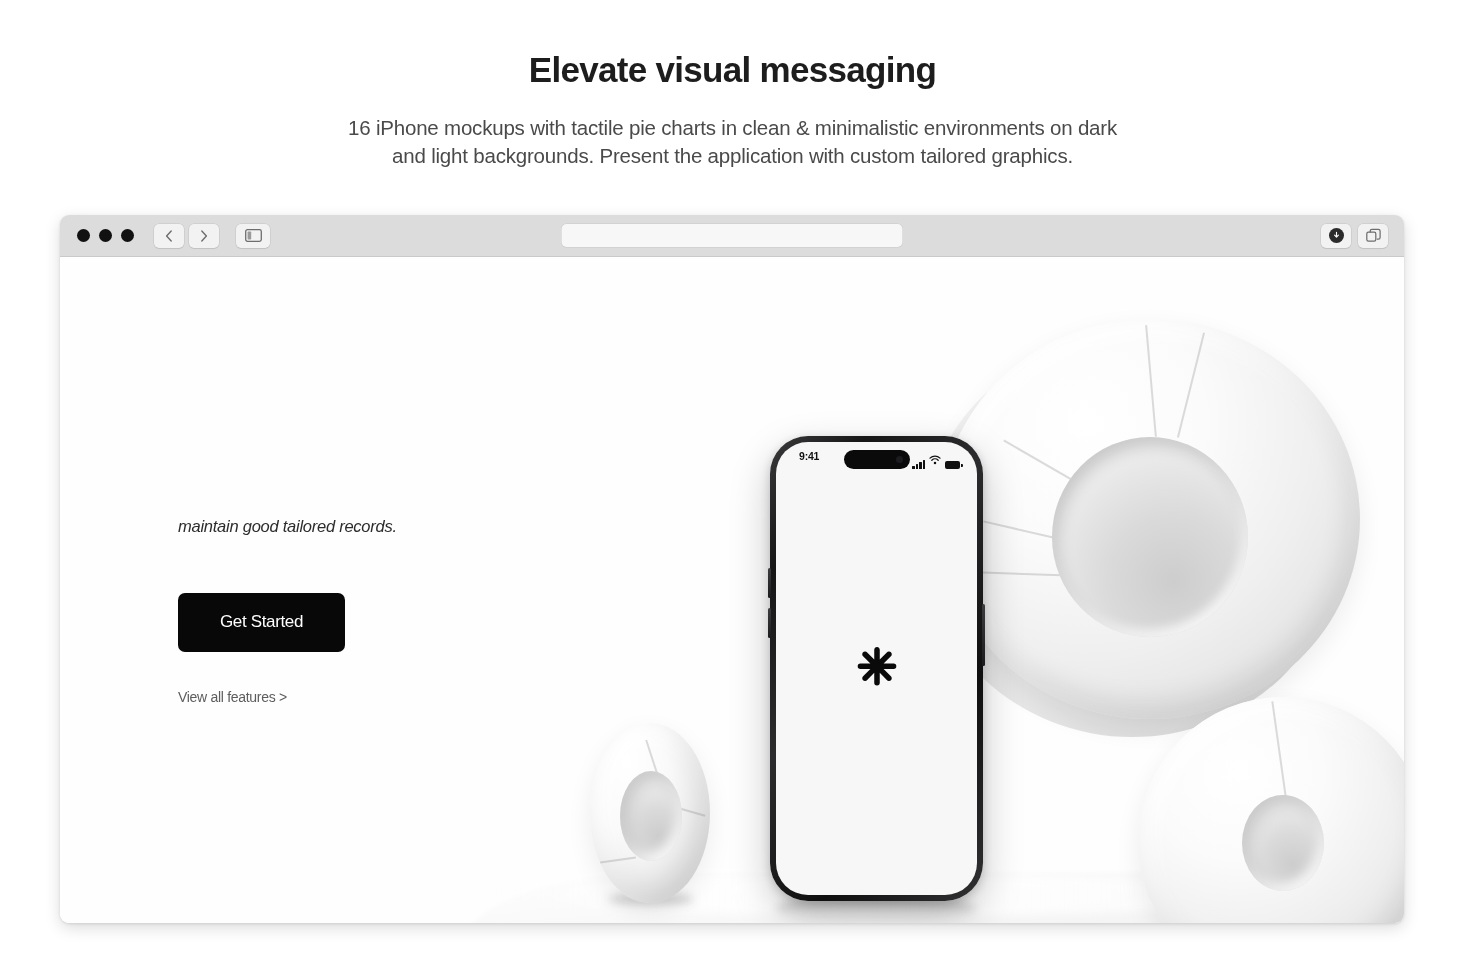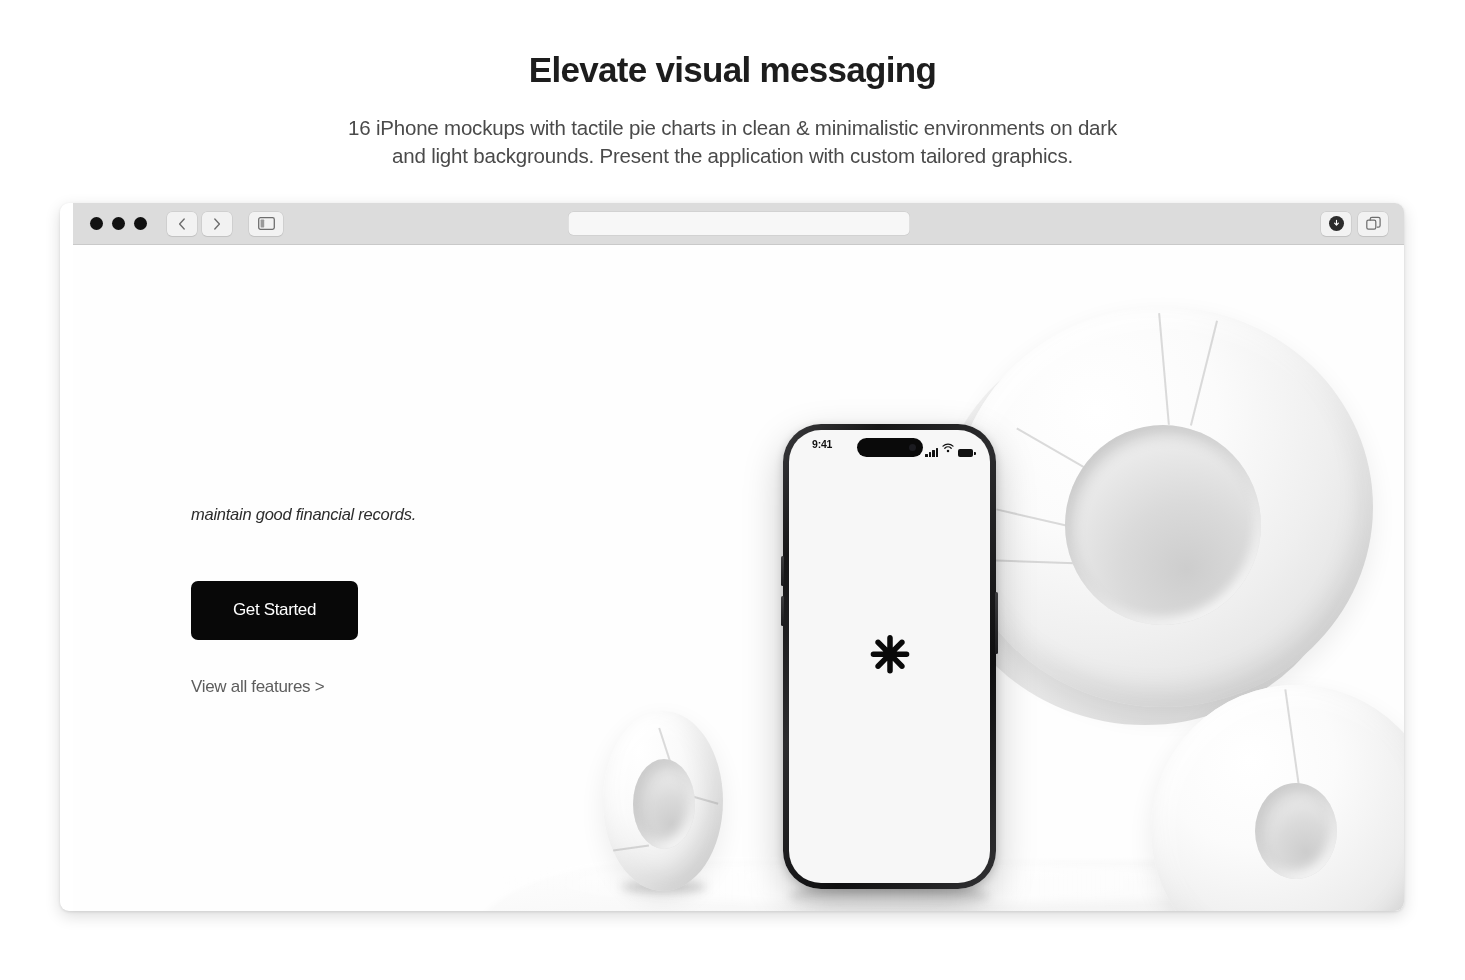--- a/index.html
+++ b/index.html
@@ -28,27 +28,26 @@
     margin-top:24px;
     font-size:20.5px;
     line-height:1.37;
     color:#4a4a4a;
     letter-spacing:-0.2px;
   }
 
   
   .browser-window {
     position:absolute;
-    left:60px; top:203px;
+    left:60px; top:215px;
     width:1344px; height:708px;
     border-radius:9px;
     background:#ffffff;
     box-shadow:0 5px 16px rgba(0,0,0,0.14), 0 1px 3px rgba(0,0,0,0.10);
     overflow:hidden;
-    padding-left:13px;
   }
 
   .toolbar {
     position:relative;
     height:42px;
     background:#dcdcdc;
     border-bottom:1px solid #c9c9c9;
     display:flex;
     align-items:center;
   }
@@ -139,21 +138,21 @@
     letter-spacing:-0.35px;
     padding:19px 42px 20px 42px;
     border-radius:7px;
     border:none;
     cursor:pointer;
     font-family:"Liberation Sans", sans-serif;
   }
   .cta-link {
     display:block;
     margin-top:37px;
-    font-size:17px;
+    font-size:14px;
     color:#5d5d5d;
     letter-spacing:-0.3px;
     text-decoration:none;
     cursor:pointer;
   }
 
   
   .scene { position:absolute; inset:0; overflow:hidden; }
 
   
@@ -503,20 +502,20 @@
               <path d="M50 2c3.3 0 6 2.7 6 6v21.6l15.3-15.3a6 6 0 1 1 8.4 8.4L64.4 38H86a6 6 0 0 1 0 12H64.4l15.3 15.3a6 6 0 1 1-8.4 8.4L56 58.4V80a6 6 0 0 1-12 0V58.4L28.7 73.7a6 6 0 1 1-8.4-8.4L35.6 50H14a6 6 0 0 1 0-12h21.6L20.3 22.7a6 6 0 1 1 8.4-8.4L44 29.6V8c0-3.3 2.7-6 6-6z"></path>
             </svg>
           </div>
         </div>
       </div>
 
     </div>
 
     <div class="hero-copy">
       <div class="hero-desc">
-        <div>maintain good financial records.</div>
+        <div>maintain good tailored records.</div>
       </div>
       <button class="cta-button">Get Started</button>
       <a class="cta-link">View all features &gt;</a>
     </div>
 
   </div>
 </div>
 
 </body></html>

